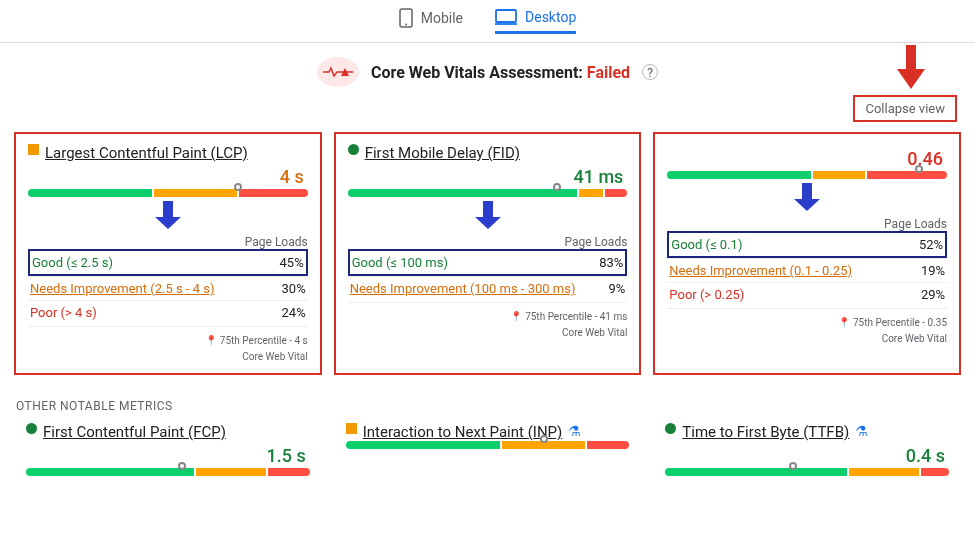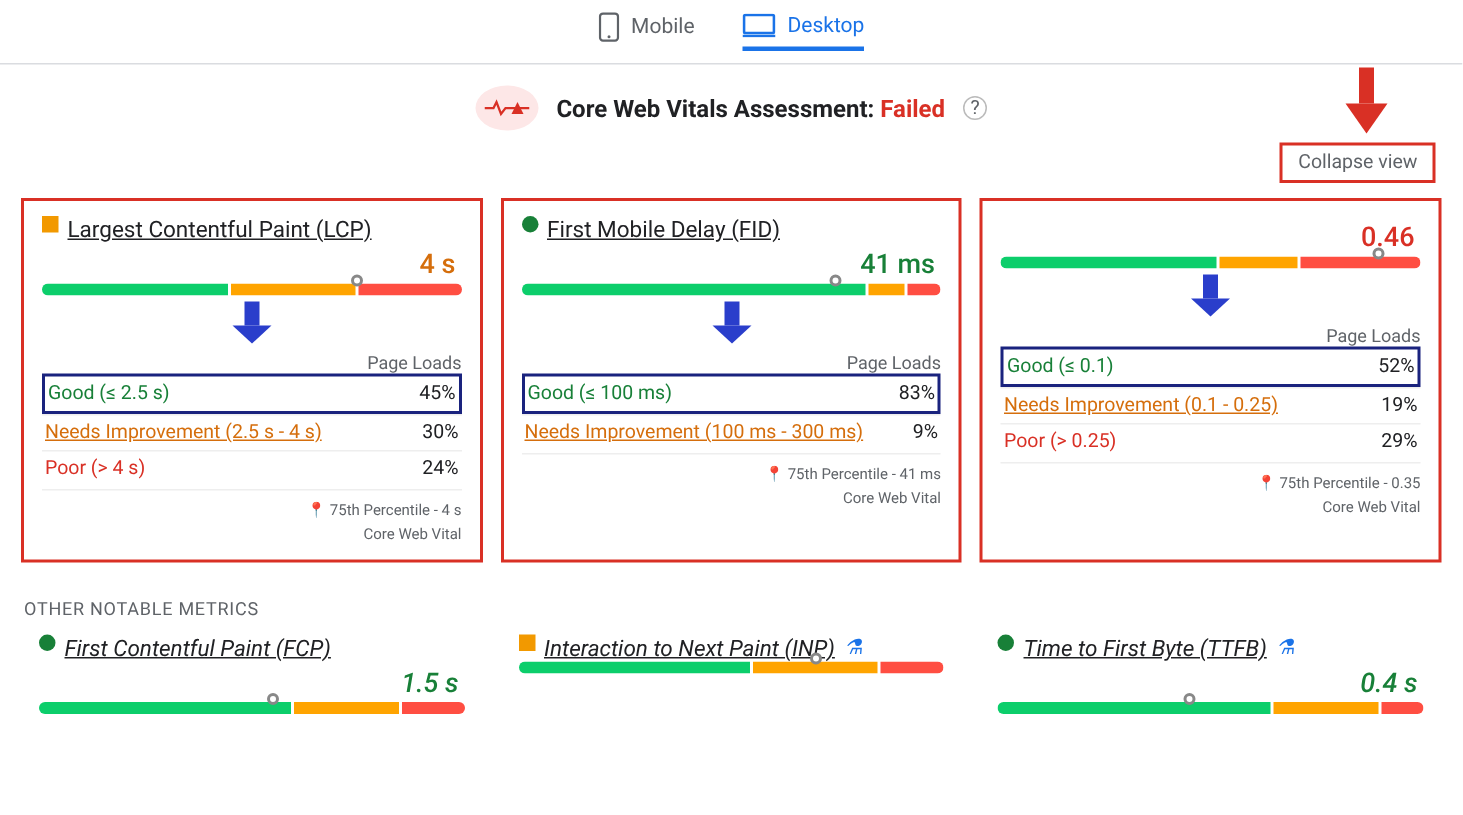--- a/index.html
+++ b/index.html
@@ -34,21 +34,21 @@
 .tick-wrap { position: relative; height: 0; }
 .tick-dot { position:absolute; top:-14px; width:8px; height:8px; border-radius:50%; background:#fff; border:2px solid #888; transform: translateX(-50%); }
 .pageloads { text-align: right; color: #5f6368; font-size: 12px; padding-top: 4px; }
 .dist-row { display: flex; justify-content: space-between; font-size: 13px; padding: 4px 2px; border-top: 1px solid #eee; }
 .dist-good { color: #188038; }
 .dist-ni { color: #d56e0c; text-decoration: underline; }
 .dist-poor { color: #d93025; }
 .good-box { border: 2px solid #1a237e; border-top-width: 2px; }
 .footer-right { text-align: right; color: #5f6368; font-size: 10px; padding-top: 6px; line-height: 1.6; border-top: 1px solid #eee; margin-top: 2px; }
 .section-hdr { padding: 14px 16px 6px; color: #5f6368; font-size: 12px; letter-spacing: 0.5px; }
-.cards2 { display: flex; gap: 12px; padding: 0 14px 8px; font-style: italic; }
+.cards2 { display: flex; gap: 12px; padding: 0 14px 8px; }
 .card2 { flex: 1; padding: 4px 12px 0; }
 .blue-arrow { position: relative; margin: 2px 0 0; display:flex; justify-content:center; }
 .flask { color:#1a73e8; font-size: 14px; }
 svg.arrow-svg { display:block; }
 </style>
 </head>
 <body>
 
 <div class="tabs">
   <div class="tab">

